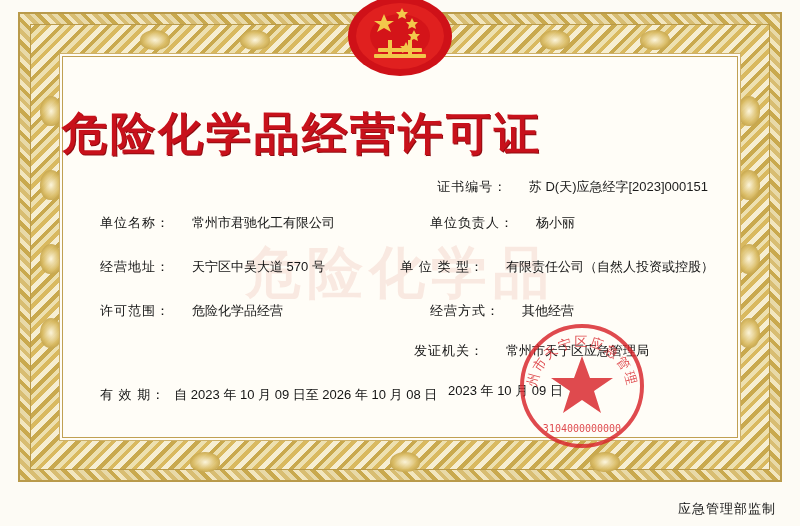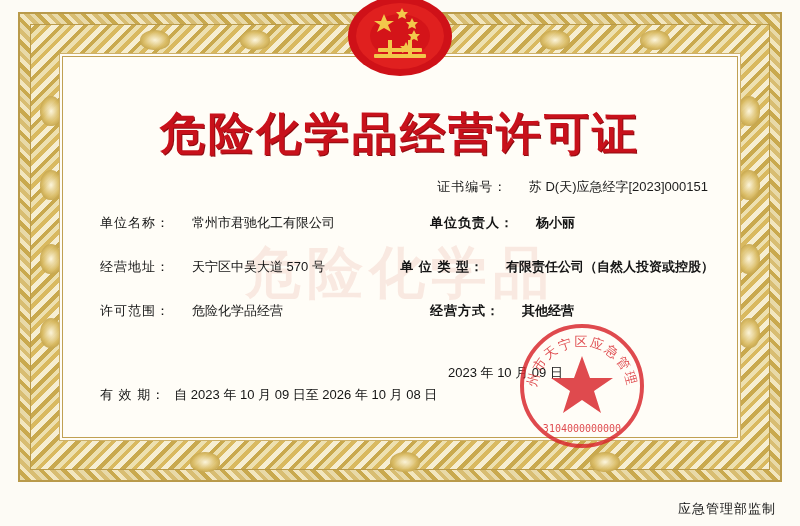--- a/index.html
+++ b/index.html
@@ -95,21 +95,20 @@
     right: 62px;
     bottom: 88px;
     z-index: 5;
   }
 
   .cert-title {
     position: absolute;
     top: 48px;
     left: 0;
     right: 0;
-    text-align: center;
     font-family: "DejaVu Sans", sans-serif;
     font-size: 45px;
     font-weight: bold;
     letter-spacing: 3px;
     color: #c8111b;
     text-shadow: 1px 1px 0 #8f0d12;
     white-space: nowrap;
   }
 
   .cert-number-row {
@@ -131,21 +130,21 @@
   }
   .field-row {
     display: flex;
     margin-bottom: 26px;
   }
   .field {
     display: flex;
     align-items: baseline;
   }
   .field.left { width: 330px; }
-  .field.right { flex: 1; font-weight: bold; }
+  .field.right { flex: 1; }
   .f-label {
     font-size: 13px;
     color: #141414;
     white-space: nowrap;
     letter-spacing: 1px;
   }
   .f-value {
     font-size: 13px;
     color: #141414;
     margin-left: 22px;
@@ -303,20 +302,24 @@
         </div>
         <div class="field right">
           <span class="f-label">经营方式：</span>
           <span class="f-value">其他经营</span>
         </div>
       </div>
 
     </div>
 
     <div class="issuer-block">
+      <div class="issuer-row">
+        <span class="f-label">发证机关：</span>
+        <span class="f-value">常州市天宁区应急管理局</span>
+      </div>
       <div class="issue-date">2023 年 10 月 09 日</div>
     </div>
 
     <div class="validity">
       <span class="f-label">有 效 期：</span>
       <span class="f-value">自 2023 年 10 月 09 日至 2026 年 10 月 08 日</span>
     </div>
 
   </div>
 

